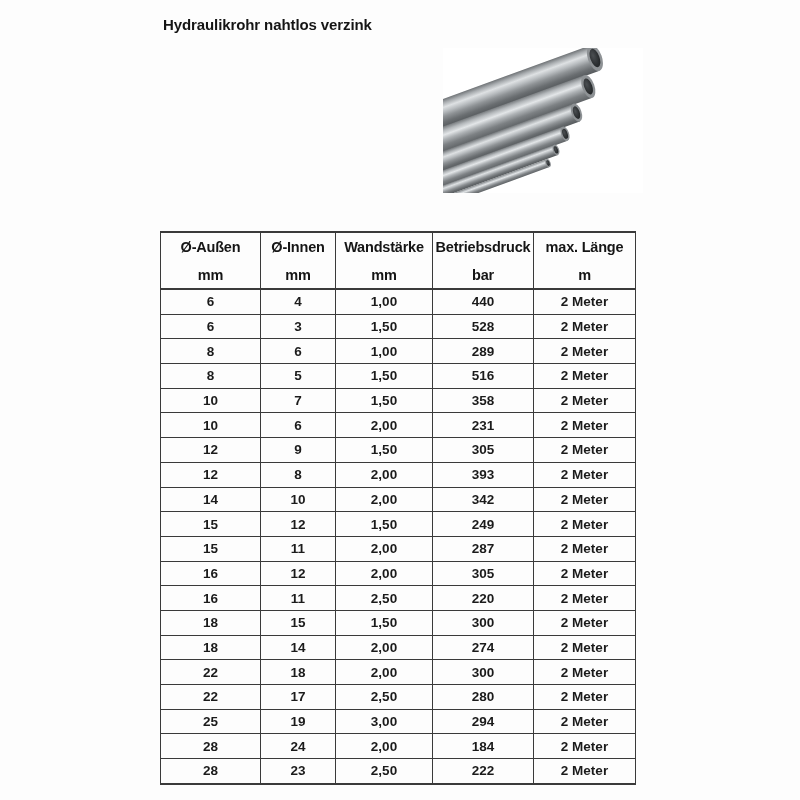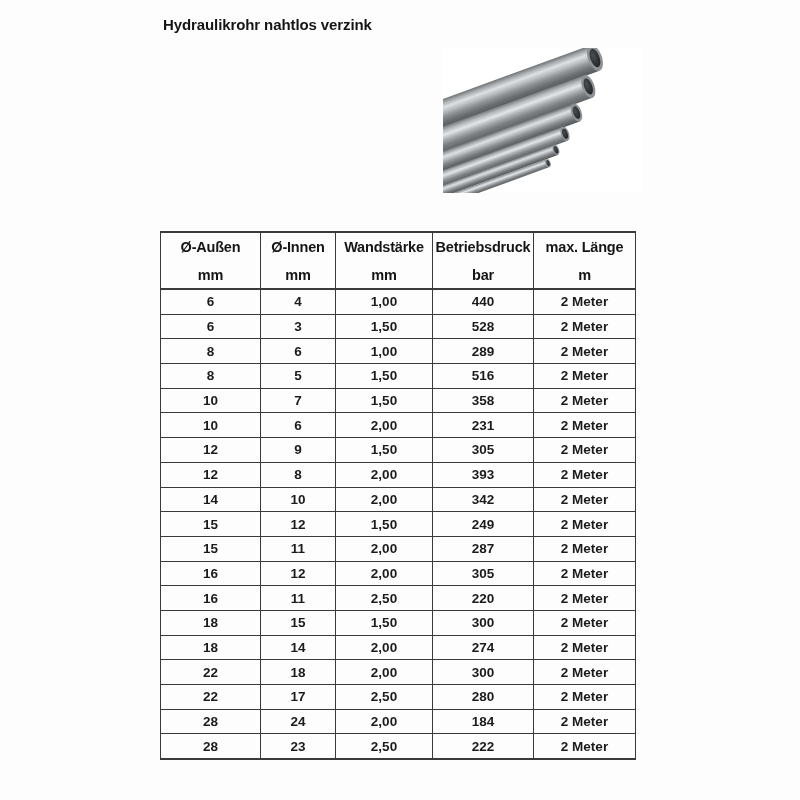--- a/index.html
+++ b/index.html
@@ -307,20 +307,27 @@
             <td>2 Meter</td>
           </tr>
           <tr>
             <td>22</td>
             <td>17</td>
             <td>2,50</td>
             <td>280</td>
             <td>2 Meter</td>
           </tr>
           <tr>
+            <td>25</td>
+            <td>19</td>
+            <td>3,00</td>
+            <td>294</td>
+            <td>2 Meter</td>
+          </tr>
+          <tr>
             <td>28</td>
             <td>24</td>
             <td>2,00</td>
             <td>184</td>
             <td>2 Meter</td>
           </tr>
           <tr>
             <td>28</td>
             <td>23</td>
             <td>2,50</td>

